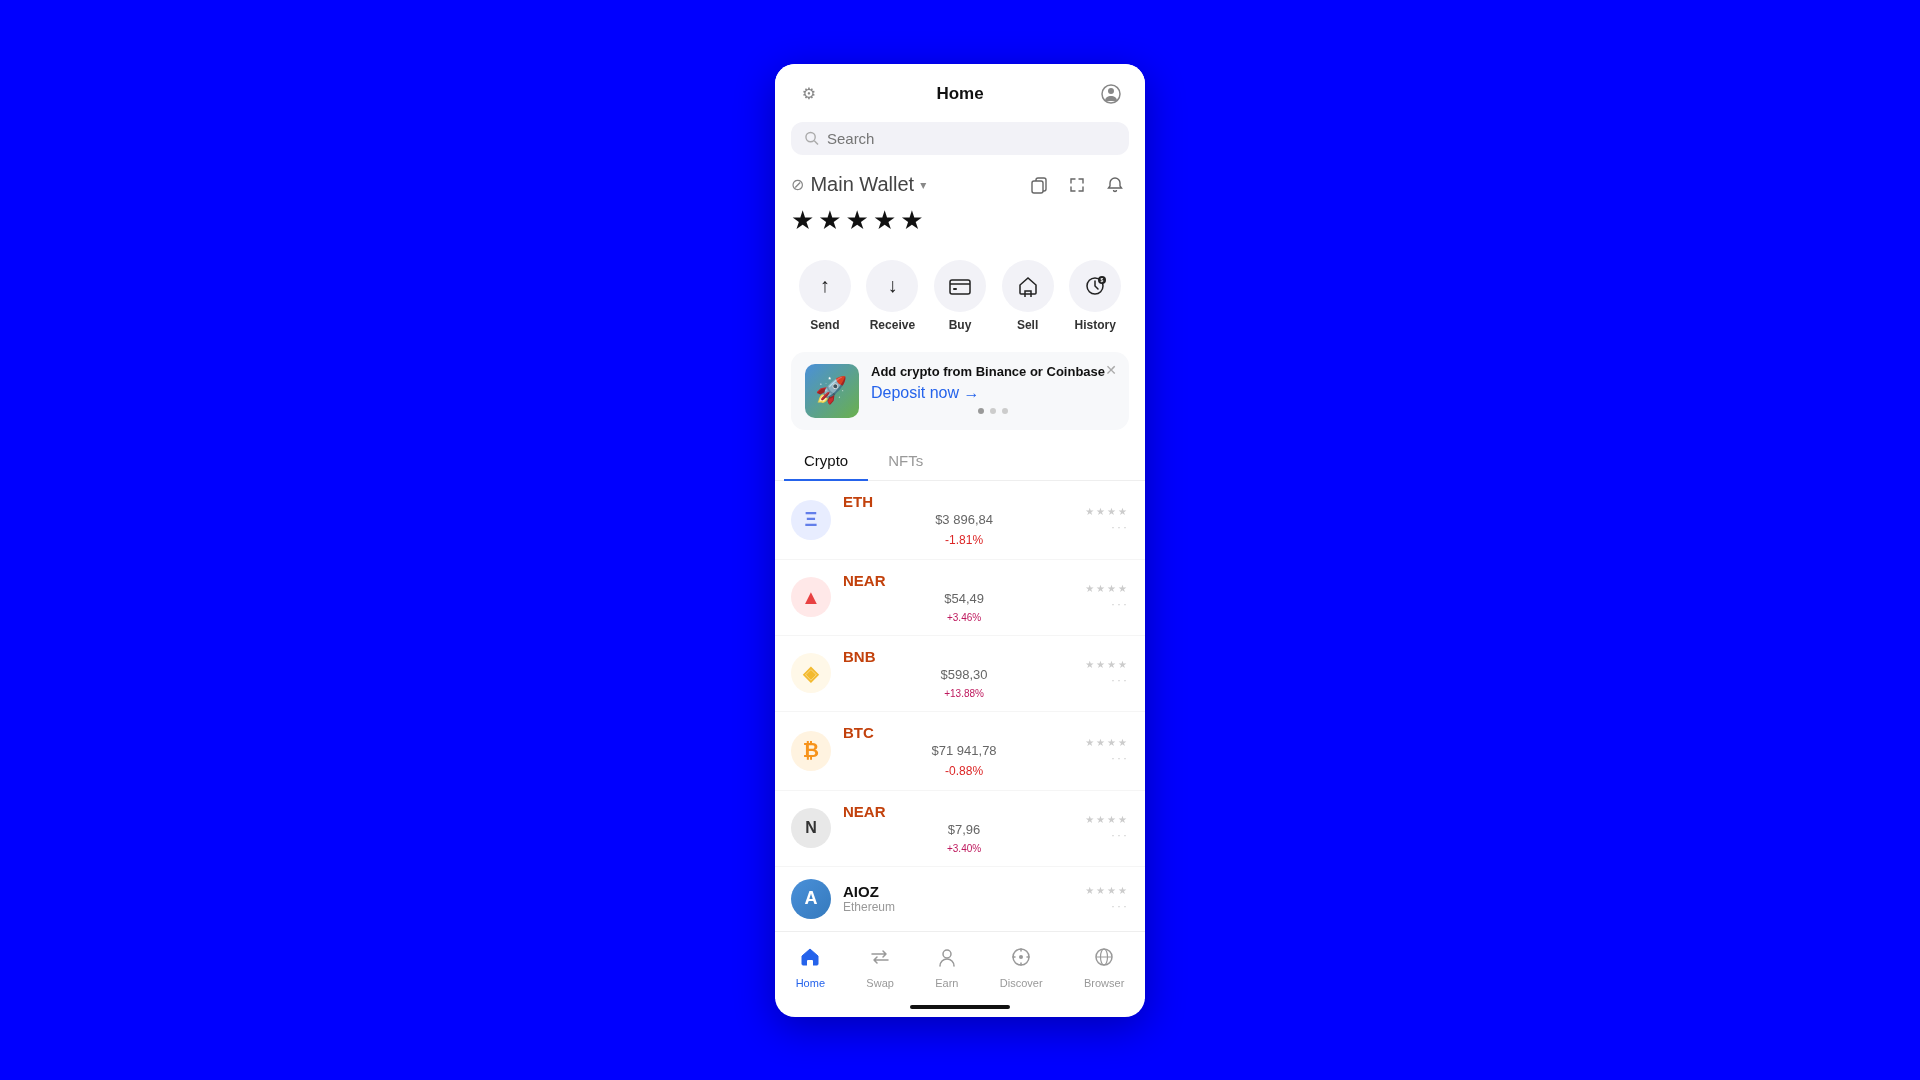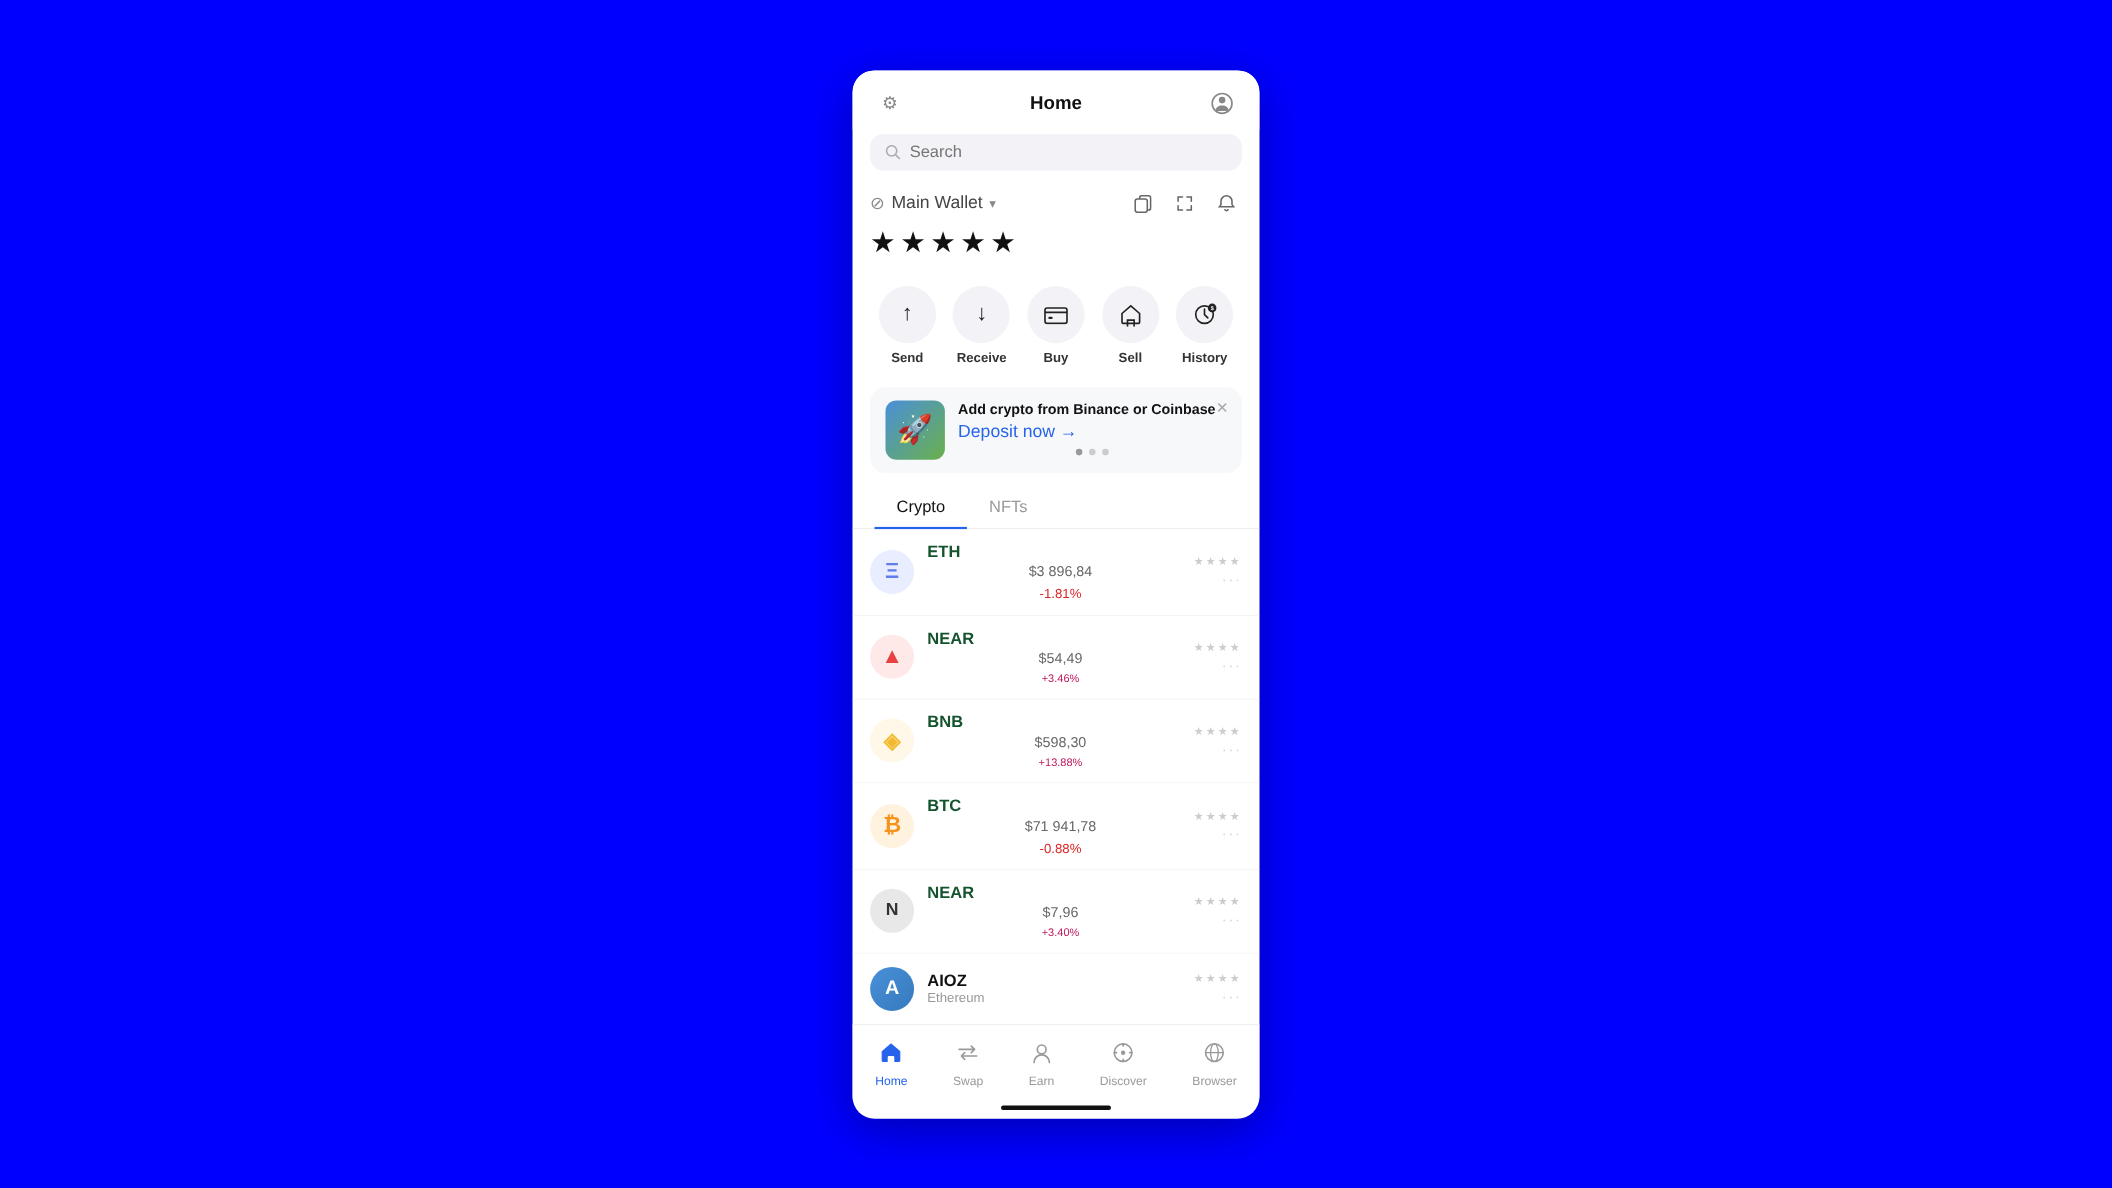--- a/index.html
+++ b/index.html
@@ -64,21 +64,21 @@
       align-items: center;
       justify-content: space-between;
       padding: 4px 16px 2px;
     }
     .wallet-left {
       display: flex;
       align-items: center;
       gap: 6px;
     }
     .wallet-name {
-      font-size: 16px;
+      font-size: 20px;
       color: #444;
       font-weight: 500;
     }
     .wallet-chevron {
       color: #888;
       font-size: 12px;
     }
     .wallet-icons {
       display: flex;
       gap: 10px;
@@ -184,21 +184,21 @@
       width: 6px;
       height: 6px;
       border-radius: 50%;
       background: #ccc;
     }
     .dot.active {
       background: #999;
     }
     .tabs-row {
       display: flex;
-      padding: 0 20px;
+      padding: 0 9px;
       border-bottom: 1px solid #eee;
       margin-bottom: 0;
     }
     .tab-item {
       padding: 10px 20px;
       font-size: 15px;
       font-weight: 500;
       color: #999;
       cursor: pointer;
       border-bottom: 2.5px solid transparent;
@@ -230,21 +230,21 @@
       font-weight: bold;
       margin-right: 12px;
       flex-shrink: 0;
     }
     .crypto-info {
       flex: 1;
     }
     .crypto-name {
       font-size: 15px;
       font-weight: 600;
-      color: #14532d;
+      color: #c2410c;
     }
     .crypto-price-row {
       display: flex;
       align-items: center;
       gap: 6px;
       margin-top: 2px;
       flex-direction: column;
     }
     .crypto-price {
       font-size: 13px;

